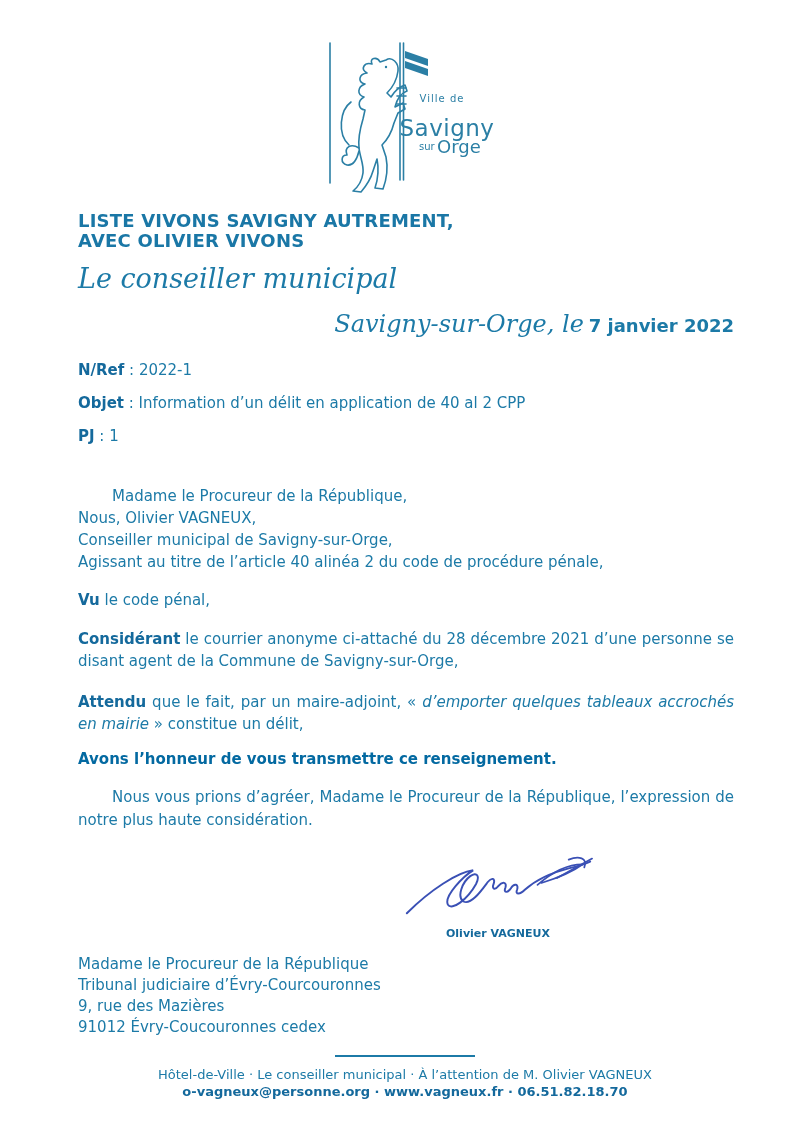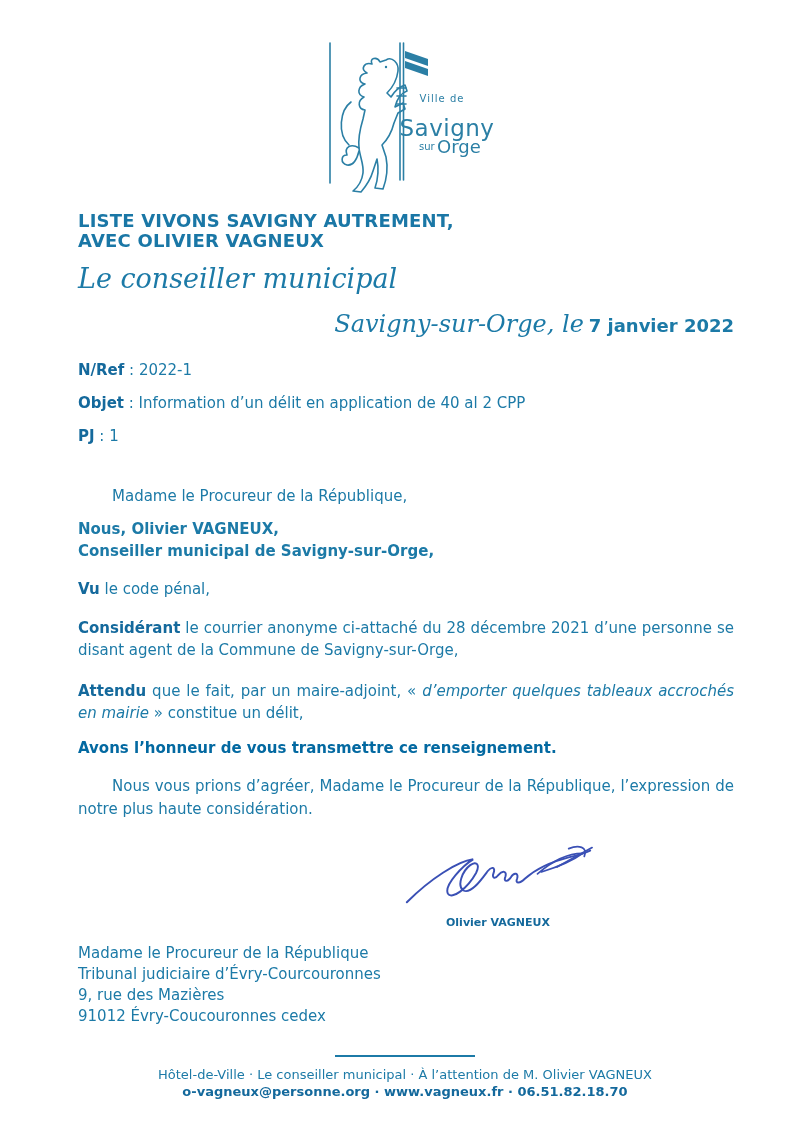--- a/index.html
+++ b/index.html
@@ -12,21 +12,21 @@
   .list-title{margin-top:211px;font-size:18px;font-weight:bold;line-height:20px;color:#1a77a6;letter-spacing:.2px;}
   .role-title{margin-top:12px;font-family:"DejaVu Serif",serif;font-style:italic;font-size:27px;line-height:32px;color:#1c7aa7;}
   .dateline{margin-top:16px;text-align:right;line-height:27px;}
   .dateline .place{font-family:"DejaVu Serif",serif;font-style:italic;font-size:24px;}
   .dateline .date{font-weight:bold;font-size:18px;}
   .ref-row{line-height:22px;}
   .ref-row.first{margin-top:18px;}
   .ref-row + .ref-row{margin-top:11px;}
   b,.bold{font-weight:bold;color:#14699c;}
   .salutation{margin-top:38px;line-height:22px;padding-left:34px;}
-  .intro{margin-top:11px;line-height:22px;font-weight:bold;}
+  .intro{line-height:22px;}
   .para{line-height:22.5px;}
   .vu{margin-top:16px;}
   .considerant{margin-top:16px;text-align:justify;}
   .attendu{margin-top:18px;text-align:justify;}
   .avons{margin-top:12px;font-weight:bold;color:#0369a1;}
   .closing{margin-top:16px;text-align:justify;text-indent:34px;}
   .ital{font-style:italic;}
   .sig-block{margin-top:12px;margin-left:240px;width:360px;text-align:center;}
   .sig-name{margin-top:2px;font-size:11px;font-weight:bold;color:#14699c;}
   .recipient{margin-top:14px;line-height:21px;}
@@ -63,21 +63,21 @@
       <text x="127" y="96" font-size="23" text-anchor="middle" letter-spacing="0.5">Savigny</text>
       <text x="99" y="110" font-size="10">sur</text>
       <text x="117" y="113" font-size="18">Orge</text>
     </svg>
   </div>
 
   <div class="content">
 
     <div class="list-title">
       <div>LISTE VIVONS SAVIGNY AUTREMENT,</div>
-      <div>AVEC OLIVIER VAGNEUX</div>
+      <div>AVEC OLIVIER VIVONS</div>
     </div>
 
     <div class="role-title">Le conseiller municipal</div>
 
     <div class="dateline">
       <span class="place">Savigny-sur-Orge, le</span>
       <span class="date">7 janvier 2022</span>
     </div>
 
     <div class="ref-row first">
@@ -88,20 +88,21 @@
     </div>
     <div class="ref-row">
       <b>PJ</b><span> : </span><span>1</span>
     </div>
 
     <div class="salutation">Madame le Procureur de la République,</div>
 
     <div class="intro">
       <div>Nous, Olivier VAGNEUX,</div>
       <div>Conseiller municipal de Savigny-sur-Orge,</div>
+      <div>Agissant au titre de l’article 40 alinéa 2 du code de procédure pénale,</div>
     </div>
 
     <div class="para vu">
       <b>Vu</b><span> le code pénal,</span>
     </div>
 
     <div class="para considerant">
       <b>Considérant</b><span> le courrier anonyme ci-attaché du 28 décembre 2021 d’une personne se disant agent de la Commune de Savigny-sur-Orge,</span>
     </div>
 

